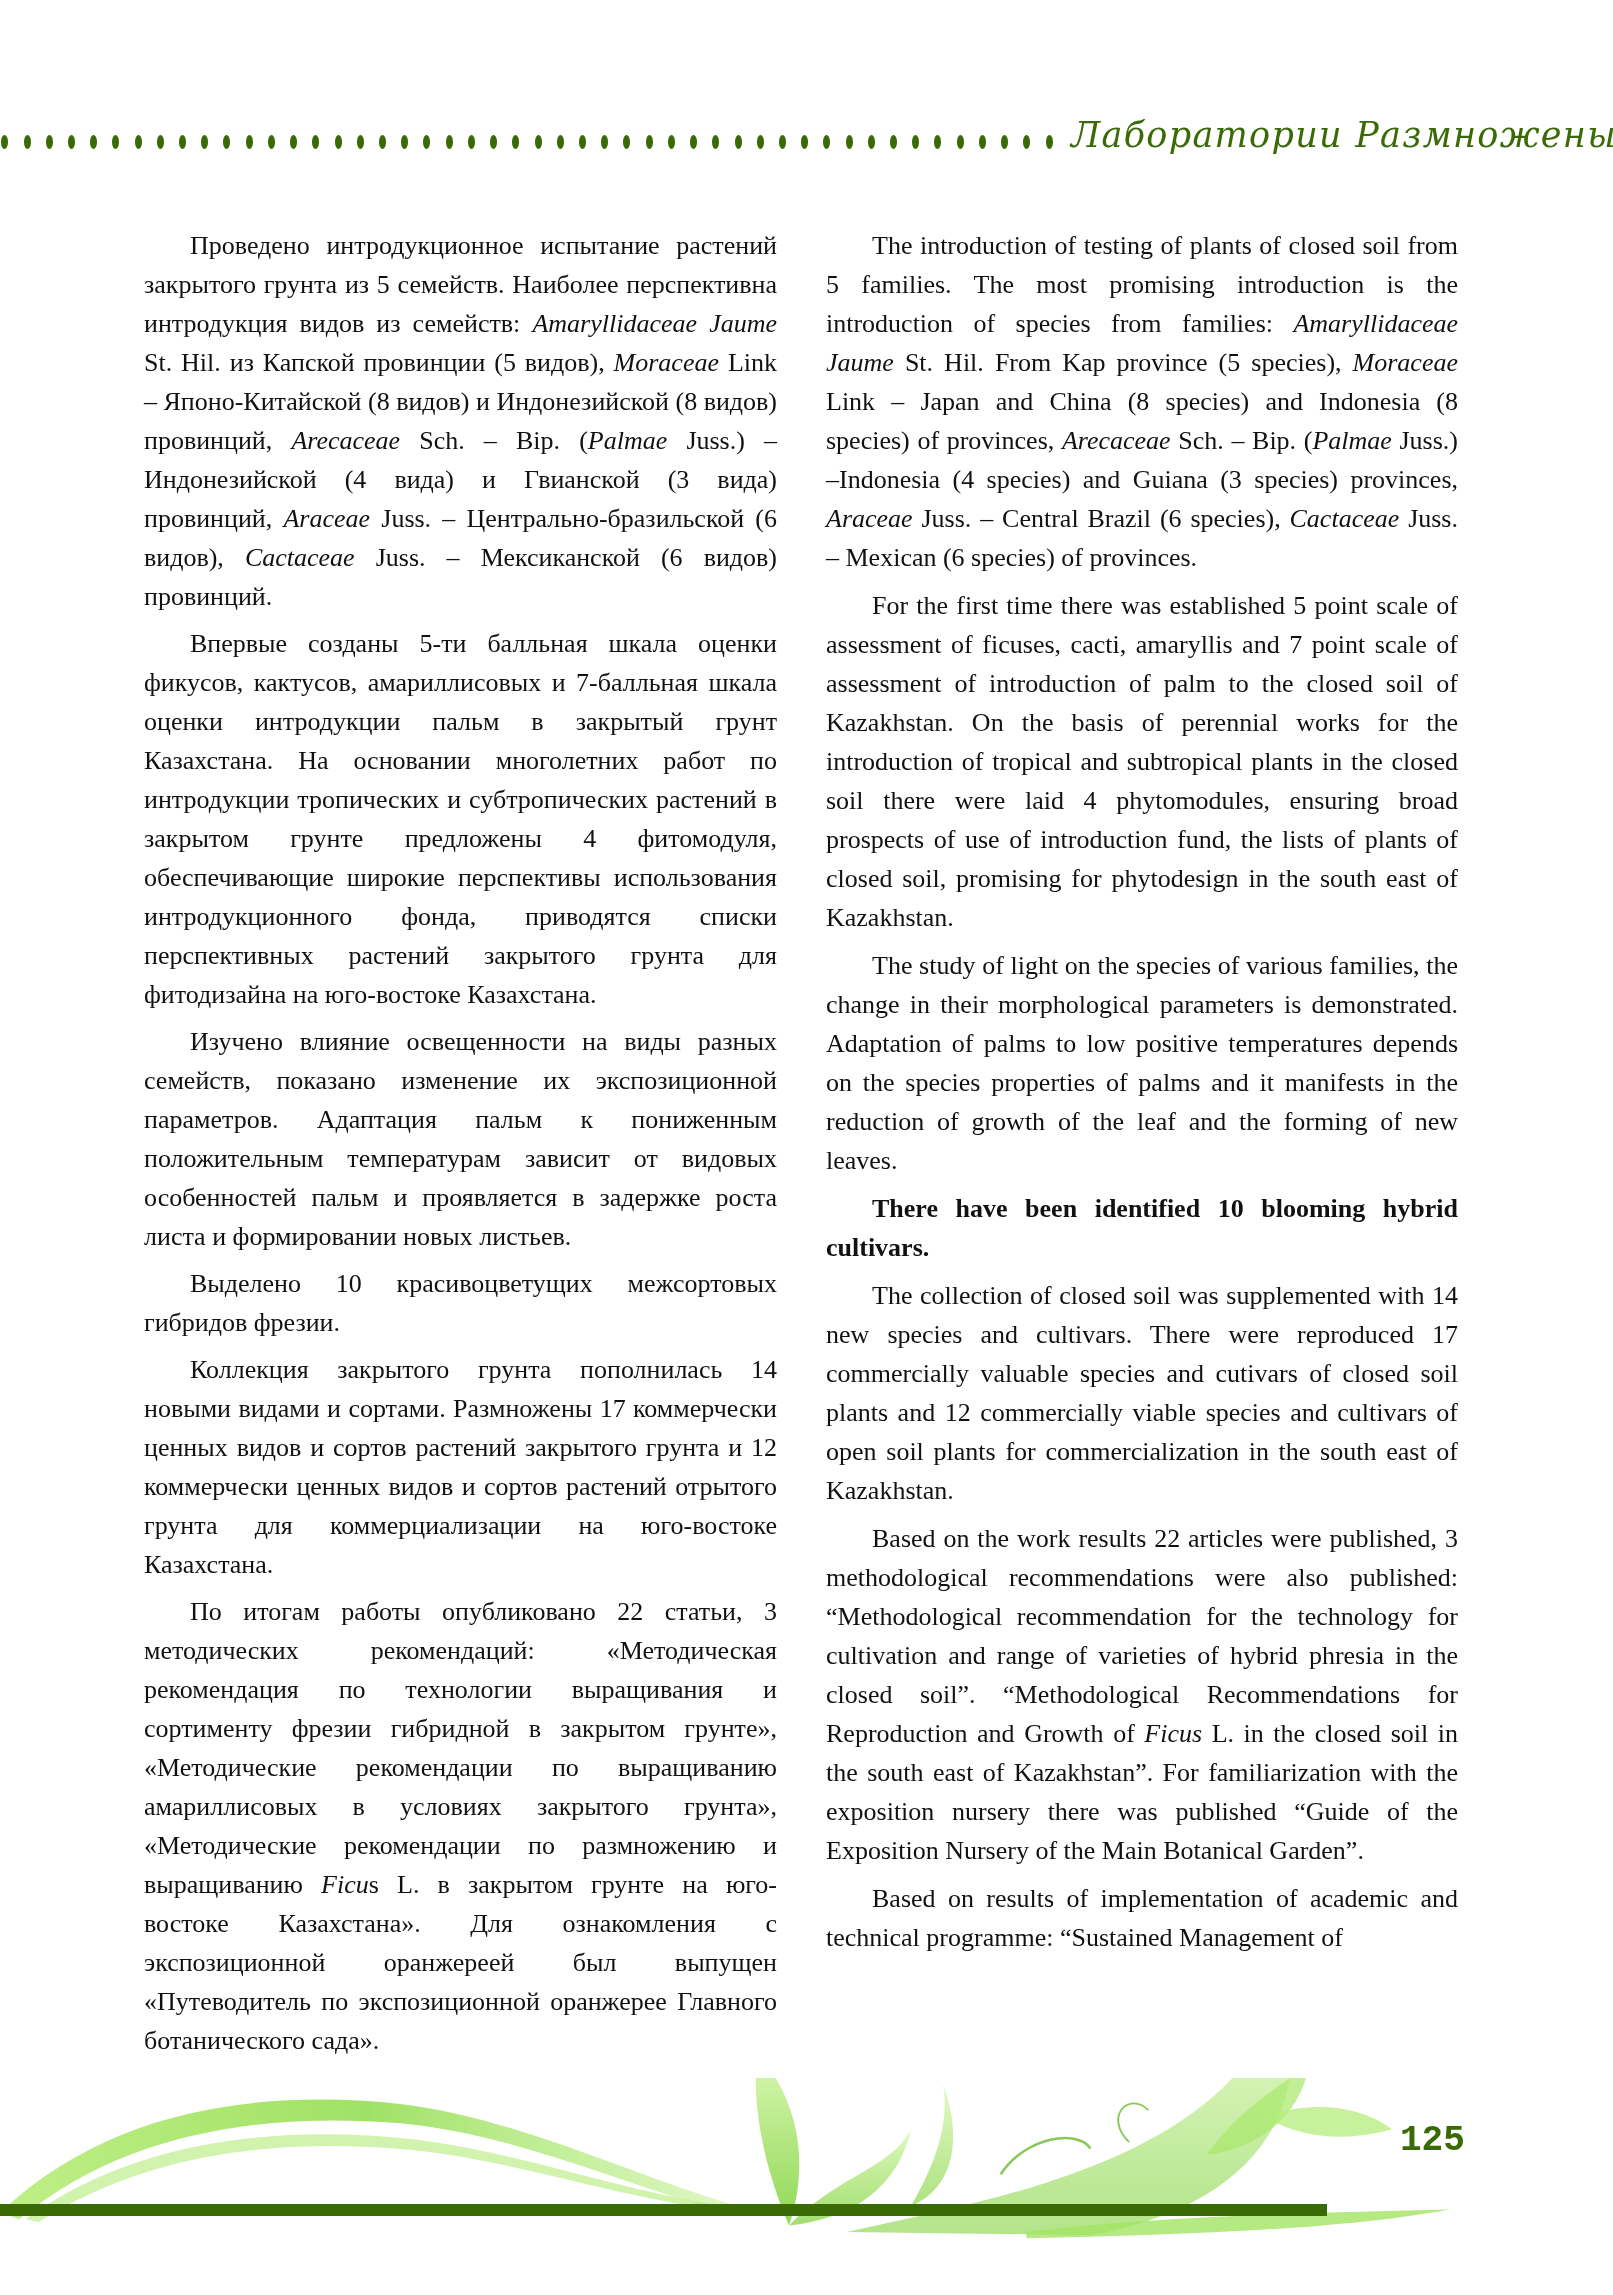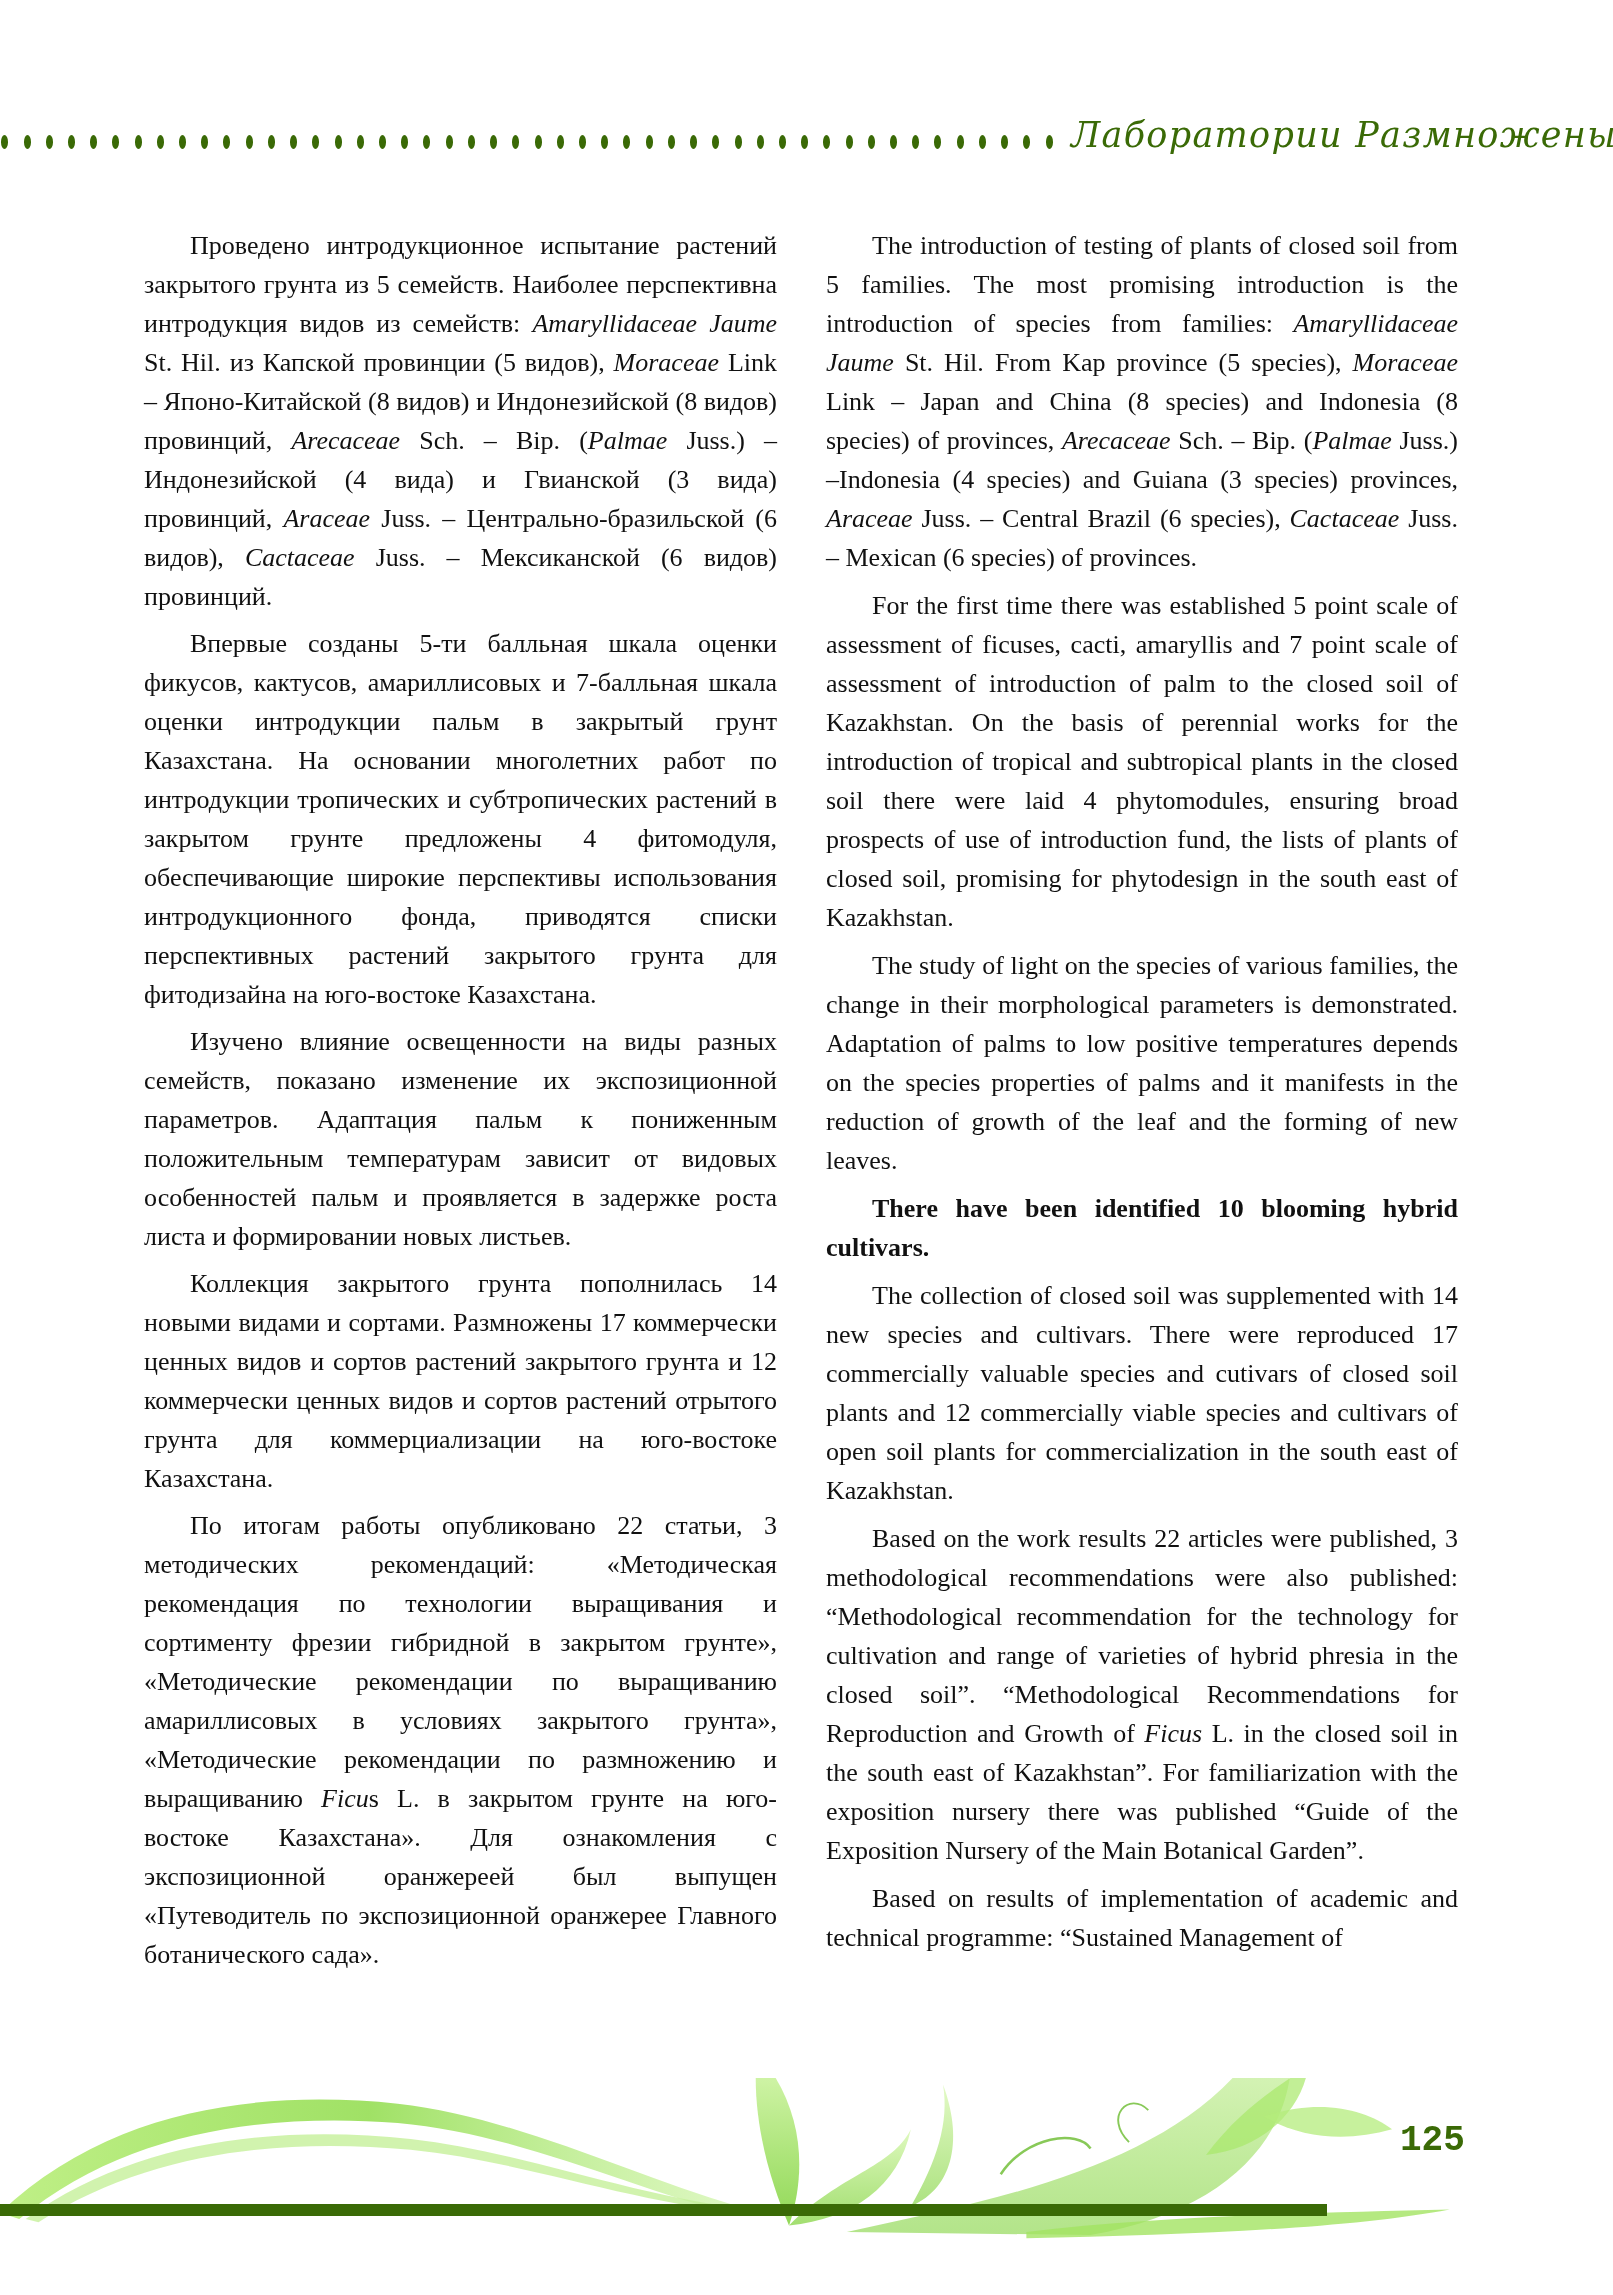--- a/index.html
+++ b/index.html
@@ -76,20 +76,21 @@
     <span class="dot"></span>
     <span class="dot"></span>
     <span class="dot"></span>
   </div>
 <div class="header-title">Лаборатории Размножены</div>
 
 <div class="col col-left">
     <p><span>Проведено интродукционное испытание растений закрытого грунта из 5 семейств. Наиболее перспективна интродукция видов из семейств: </span><em>Amaryllidaceae Jaume</em><span> St. Hil. из Капской провинции (5 видов), </span><em>Moraceae</em><span> Link – Японо-Китайской (8 видов) и Индонезийской (8 видов) провинций, </span><em>Arecaceae</em><span> Sch. – Bip. (</span><em>Palmae</em><span> Juss.) – Индонезийской (4 вида) и Гвианской (3 вида) провинций, </span><em>Araceae</em><span> Juss. – Центрально-бразильской (6 видов), </span><em>Cactaceae</em><span> Juss. – Мексиканской (6 видов) провинций.</span></p>
     <p><span>Впервые созданы 5-ти балльная шкала оценки фикусов, кактусов, амариллисовых и  7-балльная шкала оценки интродукции пальм в закрытый грунт Казахстана. На основании многолетних работ по интродукции тропических и субтропических растений в закрытом грунте предложены 4 фитомодуля, обеспечивающие широкие перспективы использования интродукционного фонда, приводятся списки перспективных растений закрытого грунта для  фитодизайна на юго-востоке Казахстана.</span></p>
     <p><span>Изучено влияние освещенности на виды разных семейств, показано изменение их экспозиционной параметров. Адаптация пальм к пониженным положительным температурам  зависит от видовых особенностей  пальм и проявляется в задержке роста листа и формировании новых листьев.</span></p>
+    <p><span>Выделено 10 красивоцветущих межсортовых гибридов фрезии.</span></p>
     <p><span>Коллекция закрытого грунта  пополнилась 14 новыми видами и сортами. Размножены 17 коммерчески ценных видов  и сортов растений закрытого грунта и 12 коммерчески ценных  видов и сортов растений отрытого грунта для коммерциализации на юго-востоке Казахстана.</span></p>
     <p><span>По итогам работы опубликовано 22 статьи, 3 методических рекомендаций: «Методическая рекомендация по технологии выращивания и сортименту фрезии гибридной в закрытом грунте», «Методические рекомендации по выращиванию амариллисовых в условиях закрытого грунта», «Методические рекомендации по размножению и выращиванию </span><em>Ficu</em><span>s L. в закрытом грунте на юго-востоке Казахстана». Для ознакомления с экспозиционной оранжереей был выпущен «Путеводитель по экспозиционной оранжерее Главного ботанического сада».</span></p>
   </div>
 <div class="col col-right">
     <p><span>The introduction of testing of plants of closed soil from 5 families. The most promising introduction is the introduction of species from families: </span><em>Amaryllidaceae Jaume</em><span> St. Hil. From Kap province (5 species), </span><em>Moraceae</em><span> Link – Japan and China (8 species) and Indonesia (8 species) of provinces, </span><em>Arecaceae</em><span> Sch. – Bip. (</span><em>Palmae</em><span> Juss.) –Indonesia (4 species) and Guiana (3 species) provinces, </span><em>Araceae</em><span> Juss. – Central Brazil (6 species), </span><em>Cactaceae</em><span> Juss. – Mexican (6 species) of provinces.</span></p>
     <p><span>For the first time there was established 5 point scale of assessment of ficuses, cacti, amaryllis and 7 point scale of assessment of introduction of palm to the closed soil of Kazakhstan. On the basis of perennial works for the introduction of tropical and subtropical plants in the closed soil there were laid 4 phytomodules, ensuring broad prospects of use of introduction fund, the lists of plants of closed soil, promising for phytodesign in the south east of Kazakhstan.</span></p>
     <p><span>The study of light on the species of various families, the change in their morphological parameters is demonstrated. Adaptation of palms to low positive temperatures depends on the species properties of palms and it manifests in the reduction of growth of the leaf and the forming of new leaves.</span></p>
     <p><strong>There have been identified 10 blooming hybrid cultivars.</strong></p>
     <p><span>The collection of closed soil was supplemented with 14 new species and cultivars. There were reproduced 17 commercially valuable species and cutivars of closed soil plants and 12 commercially viable species and cultivars of open soil plants for commercialization in the south east of Kazakhstan.</span></p>
     <p><span>Based on the work results 22 articles were published, 3 methodological recommendations were also published: “Methodological recommendation for the technology for cultivation and range of varieties of hybrid phresia in the closed soil”. “Methodological Recommendations for Reproduction and Growth of </span><em>Ficus</em><span> L. in the closed soil in the south east of Kazakhstan”. For familiarization with the exposition nursery there was published “Guide of the Exposition Nursery of the Main Botanical Garden”.</span></p>

